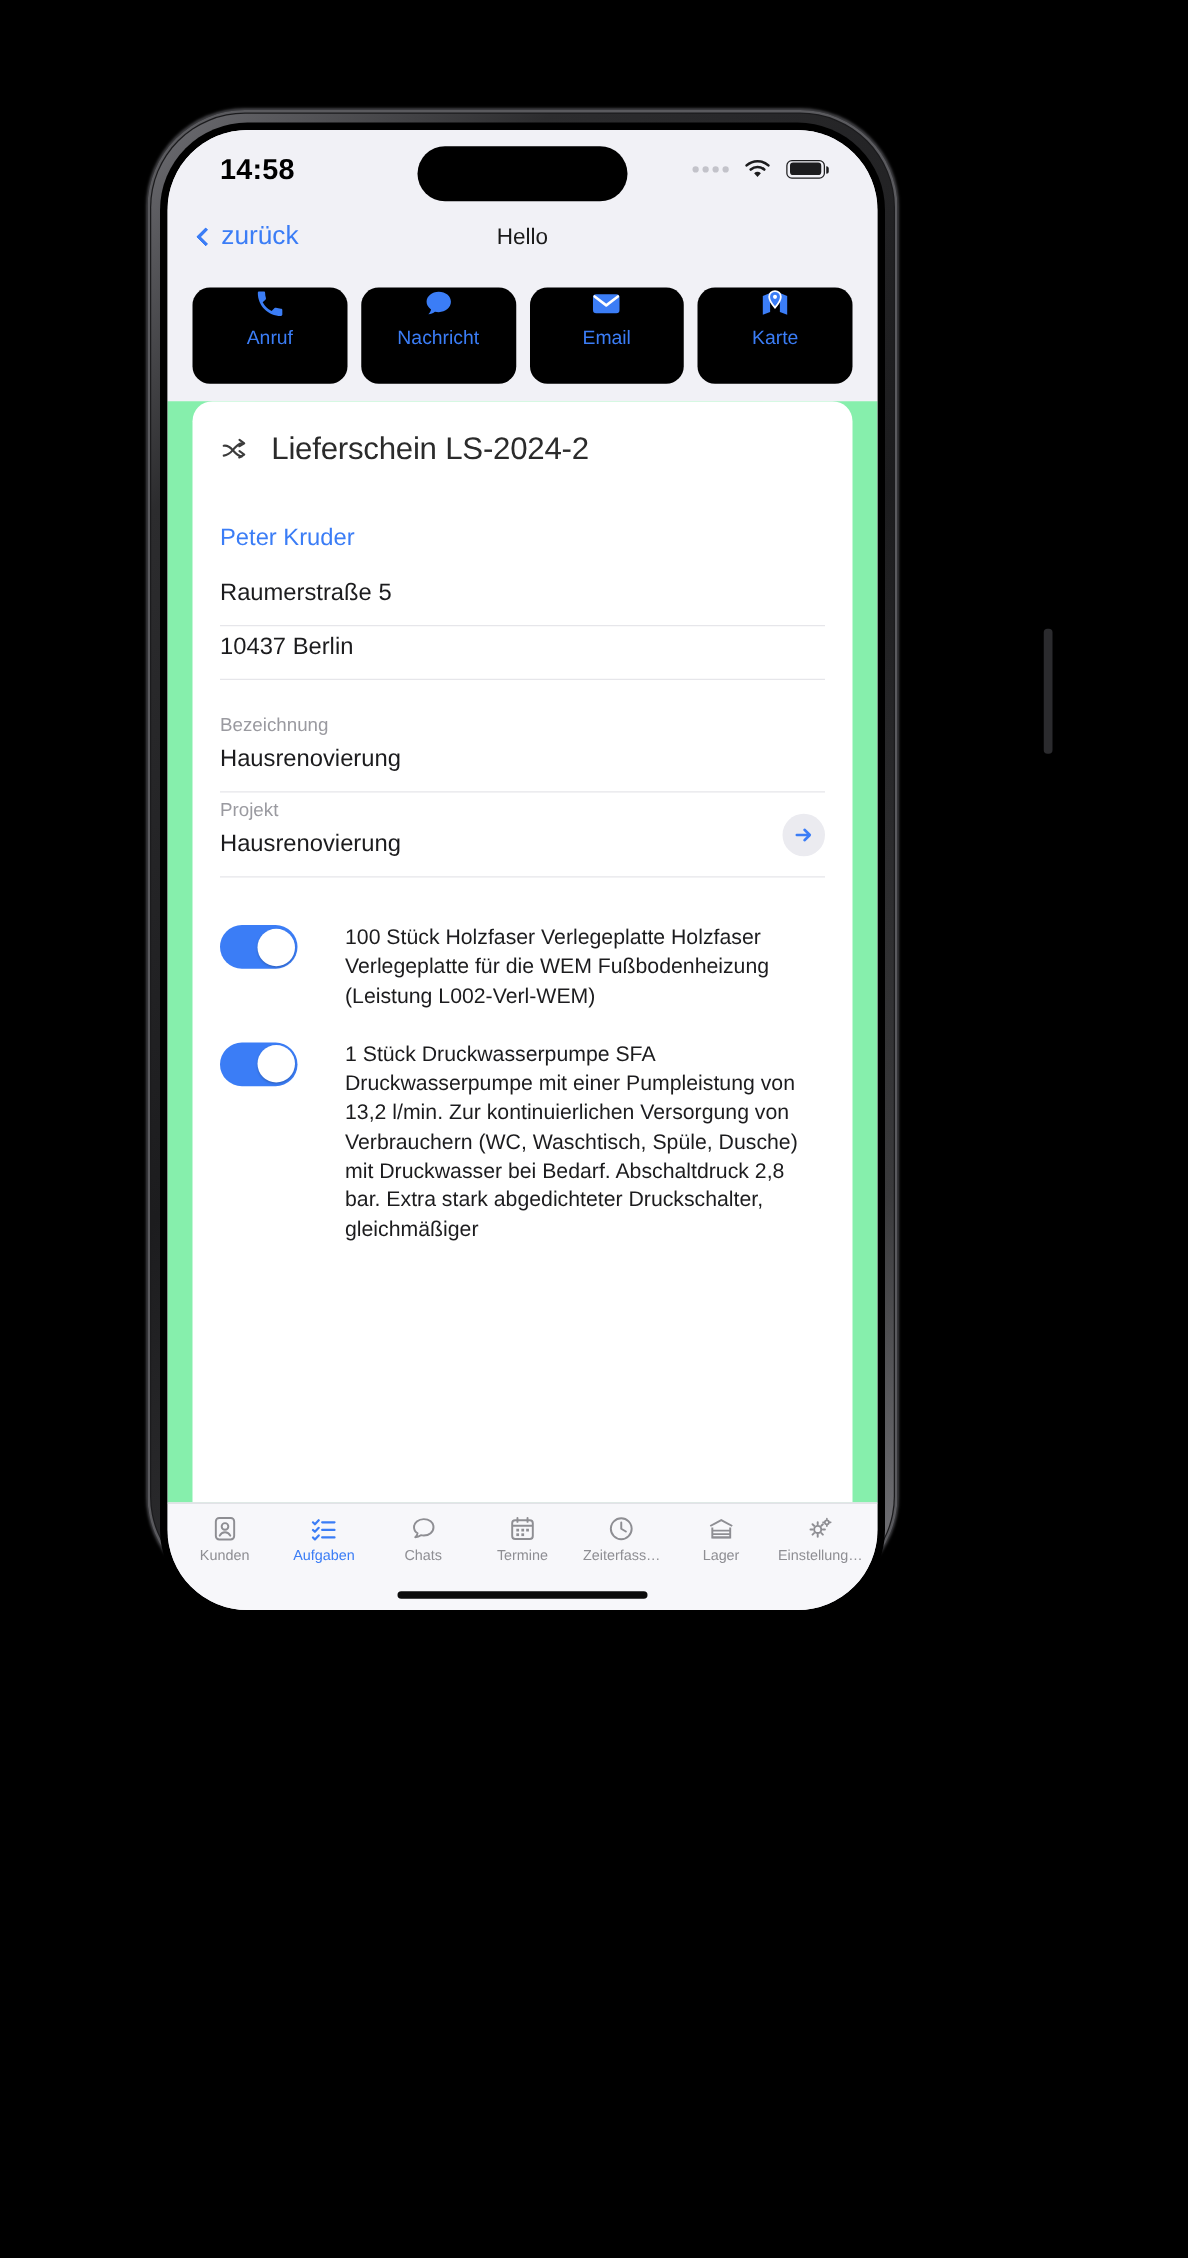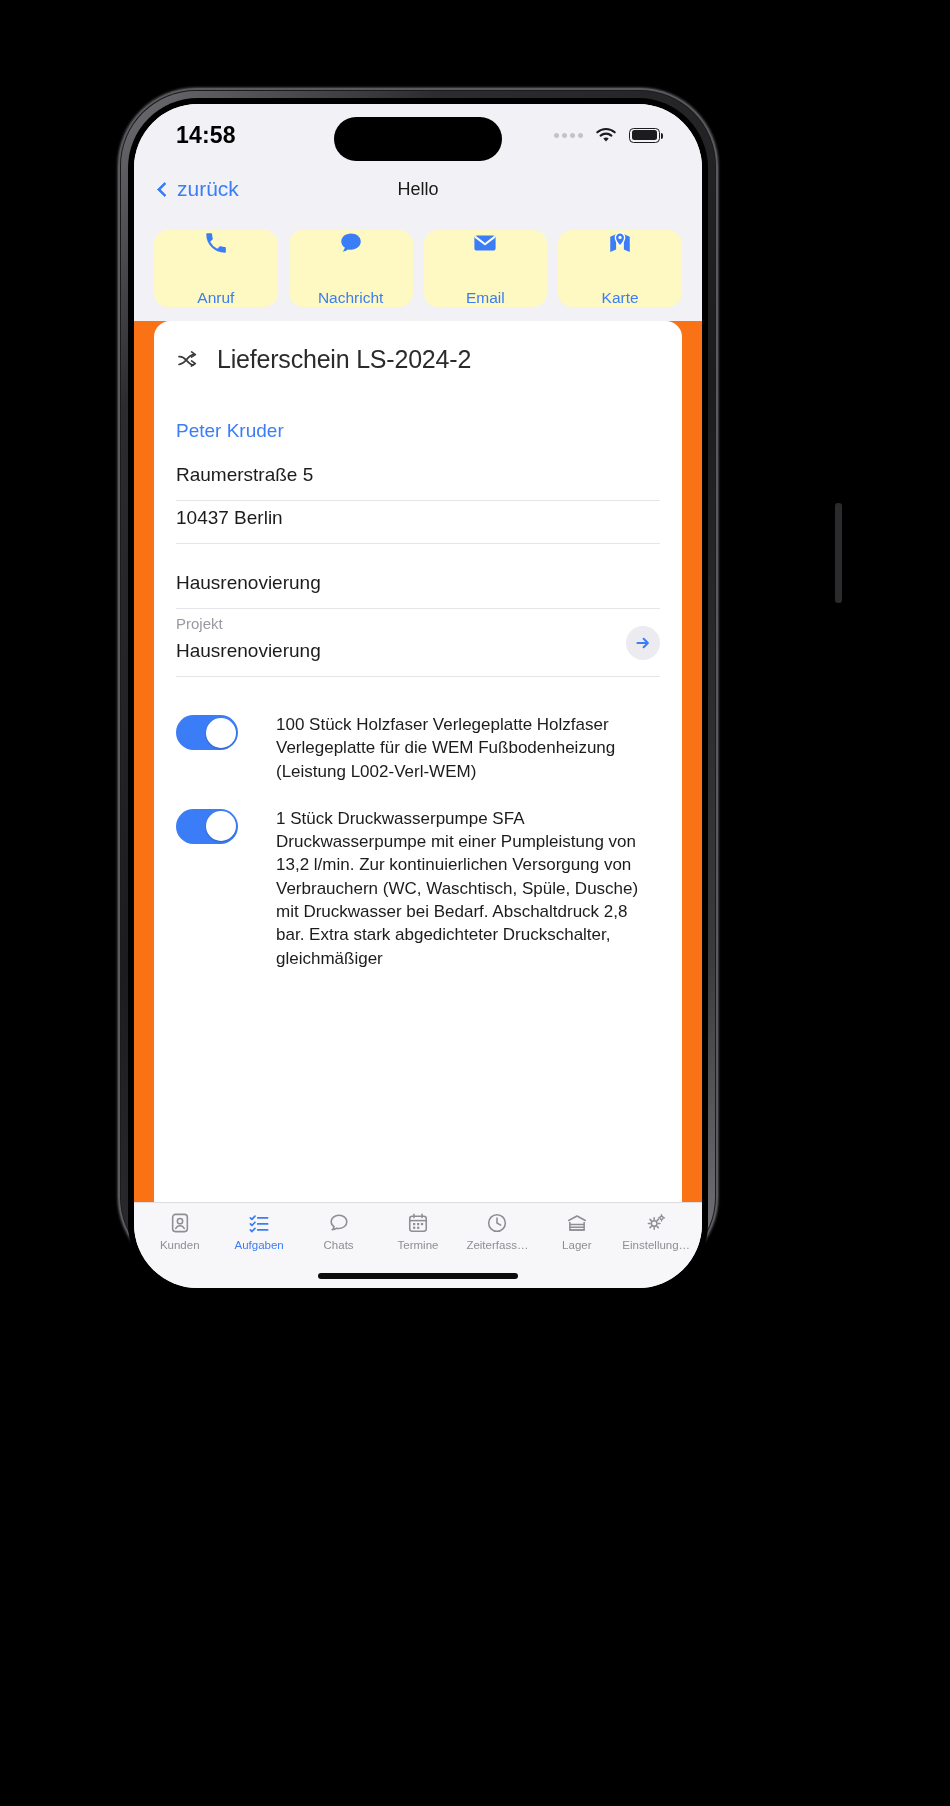--- a/index.html
+++ b/index.html
@@ -76,29 +76,29 @@
           transform: rotate(45deg); border-radius: 1px; margin-left: 3px; }
   .nav-back-label { font-size: 21px; color: #3b7df6; }
   .nav-title {
     position: absolute; left: 0; right: 0; text-align: center;
     font-size: 18px; color: #1a1a1a; pointer-events: none;
   }
 
   
   .actions { display: flex; gap: 11px; padding: 18px 20px 14px 20px; background: #f1f1f6; flex: none; }
   .action-card {
-    flex: 1; background: #fef9c3; border-radius: 14px; height: 77px;
-    display: flex; flex-direction: column; align-items: center; justify-content: space-between;
+    flex: 1; background: #000000; border-radius: 14px; height: 77px;
+    display: flex; flex-direction: column; align-items: center; justify-content: flex-start;
     gap: 6px; cursor: pointer;
   }
   .action-label { font-size: 15.5px; color: #3b7df6; }
   .ic { width: 26px; height: 26px; display: block; }
 
   
-  .card-wrap { flex: 1; padding: 0 20px; background: #f97316; overflow: hidden; }
+  .card-wrap { flex: 1; padding: 0 20px; background: #86efac; overflow: hidden; }
   .card {
     background: #fff; border-radius: 16px 16px 0 0; height: 100%;
     padding: 24px 22px 0 22px; overflow: hidden;
   }
   .card-title { display: flex; align-items: center; gap: 11px; margin-bottom: 42px; }
   .card-title-text { font-size: 25px; color: #2b2b2b; letter-spacing: -.2px; }
 
   .link-row { font-size: 19px; color: #3b7df6; padding: 4px 0 16px 0; cursor: pointer; }
 
   .field { border-bottom: 1px solid #e6e6ea; padding: 6px 0 14px 0; position: relative; }
@@ -231,20 +231,21 @@
             <div class="field">
               <div class="field-value">Raumerstraße 5</div>
             </div>
             <div class="field">
               <div class="field-value">10437 Berlin</div>
             </div>
 
             <div class="spacer"></div>
 
             <div class="field">
+              <div class="field-label">Bezeichnung</div>
               <div class="field-value">Hausrenovierung</div>
             </div>
 
             <div class="field with-action">
               <div class="fv-col">
                 <div class="field-label">Projekt</div>
                 <div class="field-value">Hausrenovierung</div>
               </div>
               <div class="go-btn">
                 <svg width="18" height="18" viewBox="0 0 18 18">

